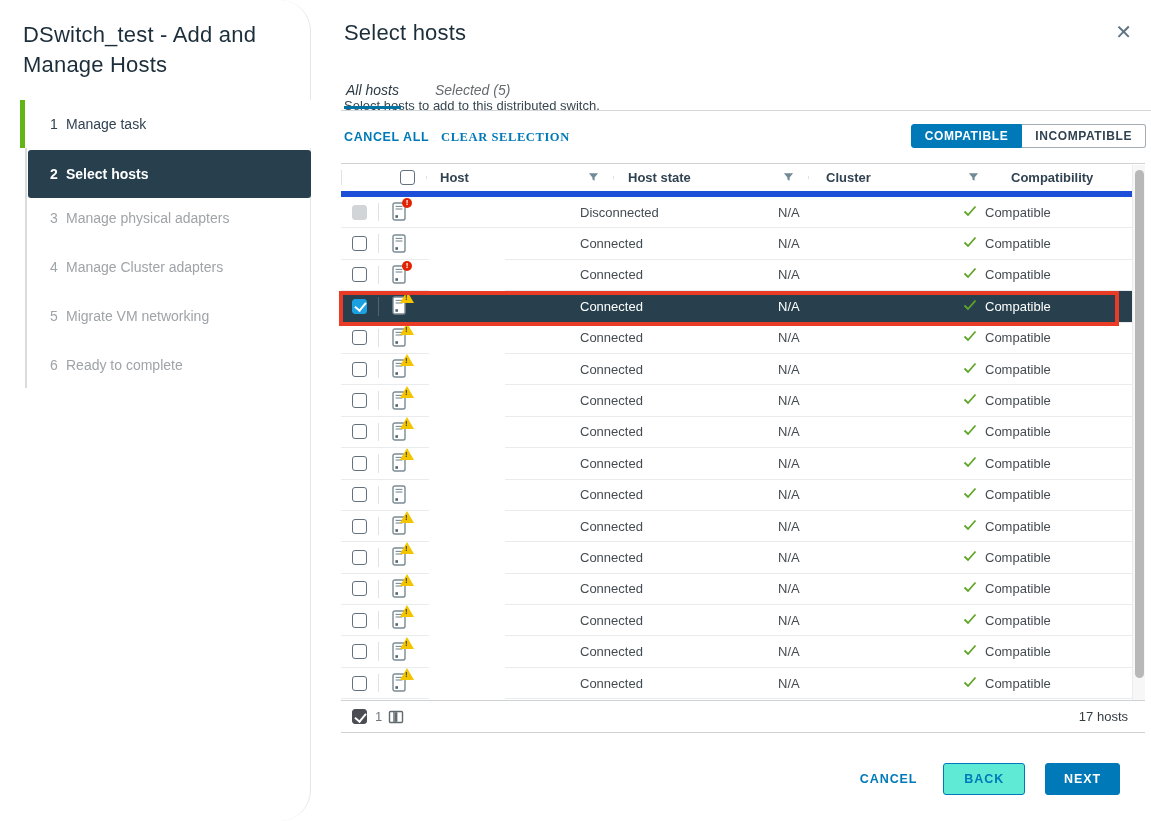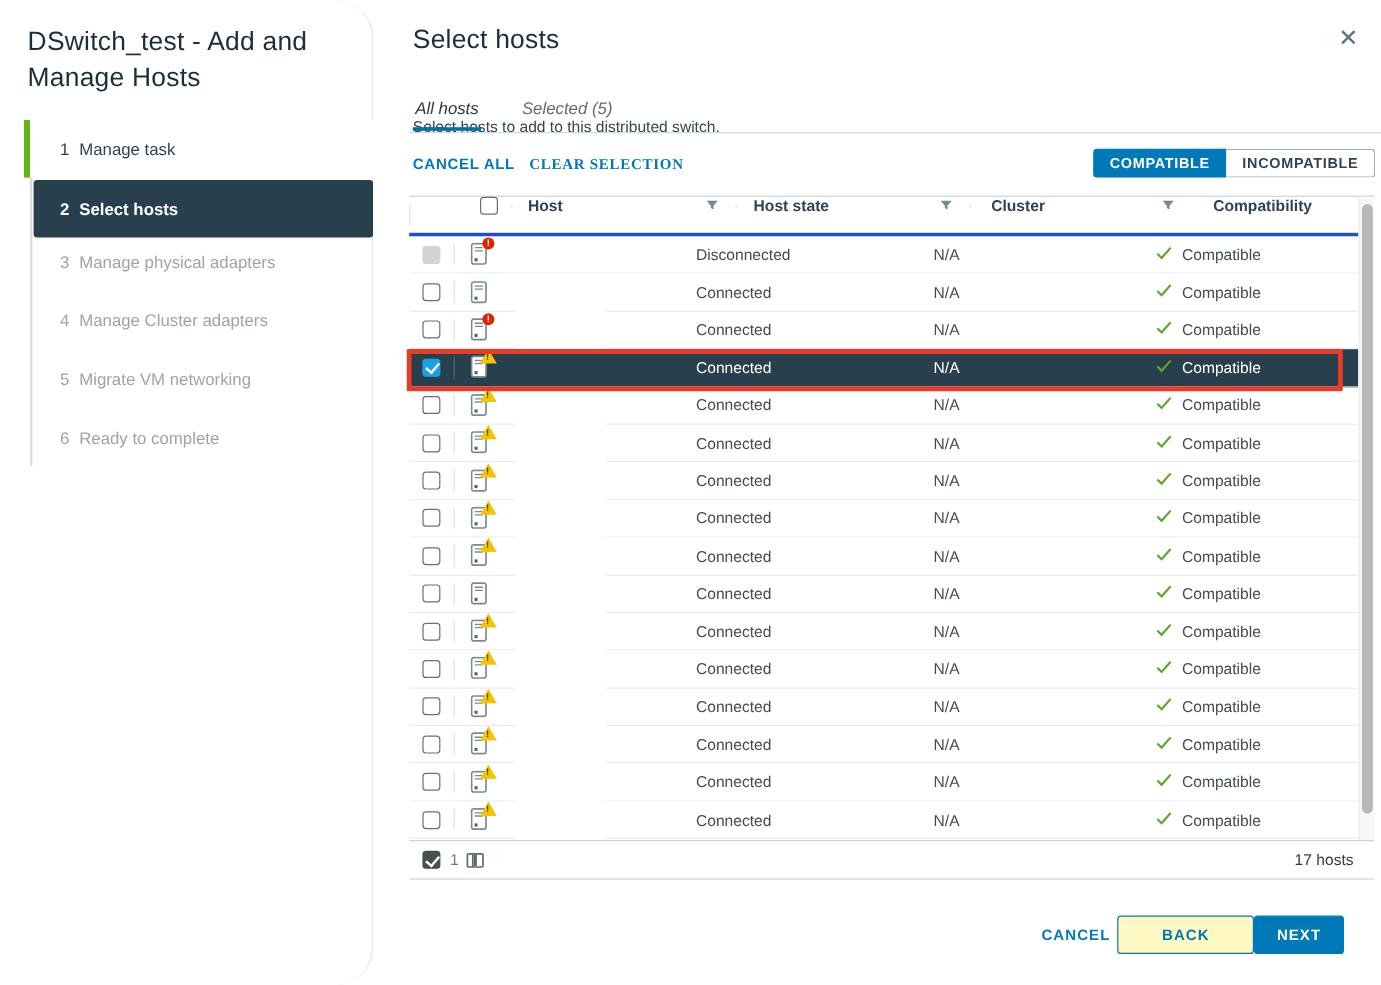--- a/index.html
+++ b/index.html
@@ -34,21 +34,21 @@
   .tabs-divider{position:absolute;left:30px;top:110px;width:810px;height:1px;background:#d4d7d9;}
   .link-btn{font-size:12.5px;font-weight:600;letter-spacing:.6px;color:#0079b8;cursor:pointer;}
   #select-all{position:absolute;left:33px;top:130px;}
   #clear-selection{position:absolute;left:130px;top:130px;font-family:Liberation Serif, serif;}
   .toggle-group{position:absolute;right:5px;top:124px;display:flex;height:24px;}
   .toggle-btn{display:flex;align-items:center;padding:0 13px;font-size:12px;font-weight:600;letter-spacing:.6px;cursor:pointer;}
   .toggle-btn.on{background:#0079b8;color:#fff;border:1px solid #0079b8;border-radius:3px 0 0 3px;}
   .toggle-btn.off{background:#fff;color:#314351;border:1px solid #a6adb2;border-left:none;border-radius:0 3px 3px 0;}
   
   .grid{position:absolute;left:30px;top:163px;width:804px;height:569px;border-top:1px solid #cfd3d6;}
-  .g-header{position:relative;display:flex;width:804px;height:33px;border-bottom:3px solid #1d4ed8;align-items:flex-start;font-size:13px;font-weight:700;color:#314351;padding-left:48px;}
+  .g-header{position:relative;display:flex;width:804px;height:33px;border-bottom:6px solid #1d4ed8;align-items:center;font-size:13px;font-weight:700;color:#314351;padding-left:48px;}
   .g-body{position:relative;width:804px;height:503px;overflow:hidden;}
   .g-footer{position:absolute;left:0;top:536px;width:804px;height:33px;border-top:1px solid #cfd3d6;border-bottom:1px solid #cfd3d6;display:flex;align-items:center;font-size:13px;color:#565f64;}
   .c-check{width:37px;display:flex;justify-content:center;align-items:center;flex:none;}
   .c-host{width:187px;flex:none;display:flex;align-items:center;padding-left:14px;position:relative;}
   .c-state{width:195px;flex:none;display:flex;align-items:center;padding-left:15px;position:relative;}
   .c-cluster{width:185px;flex:none;display:flex;align-items:center;padding-left:18px;position:relative;}
   .c-compat{width:187px;flex:none;display:flex;align-items:center;padding-left:18px;}
   .vsep{position:absolute;left:0;top:6px;bottom:6px;width:1px;background:#dfe3e6;}
   .funnel{position:absolute;right:14px;top:50%;transform:translateY(-50%);}
   .t-row{position:relative;display:flex;width:791px;height:31.4px;border-bottom:1px solid #e9ebec;align-items:center;font-size:13px;color:#444c52;background:#fff;}
@@ -67,24 +67,24 @@
   .badge-warn:after{content:"!";position:absolute;left:-2px;top:2px;font-size:8px;font-weight:700;color:#45412c;}
   .compat-check{margin-right:8px;flex:none;}
   .redact{position:absolute;left:88px;top:34px;width:76px;height:501px;background:#fff;z-index:2;}
   .hl-box{position:absolute;left:-2px;top:127px;width:780px;height:35px;border:4px solid #ea3b26;z-index:10;pointer-events:none;}
   .scrolltrack{position:absolute;right:0;top:1px;width:13px;height:535px;background:#f7f7f7;border-left:1px solid #ececec;z-index:6;}
   .scrollthumb{position:absolute;left:2px;top:5px;width:9px;height:508px;border-radius:5px;background:#b8b8b8;}
   .gf-count{margin-left:23px;margin-right:8px;}
   .gf-colicon{margin-left:6px;display:flex;align-items:center;cursor:pointer;}
   .gf-total{position:absolute;right:17px;color:#323c42;}
   
-  .dlg-footer{position:absolute;right:31px;top:763px;display:flex;align-items:center;}
+  .dlg-footer{position:absolute;right:31px;top:763px;display:flex;align-items:center;gap:20px;}
   .btn{height:32px;display:flex;align-items:center;justify-content:center;font-size:12.5px;font-weight:600;letter-spacing:.9px;border-radius:3px;cursor:pointer;}
   .btn.text{color:#0079b8;padding:0 6px;}
-  .btn.outline{color:#0079b8;border:1px solid #0079b8;background:#fef9c3;padding:0 36px;}
+  .btn.outline{color:#0079b8;border:1px solid #0079b8;background:#5eead4;padding:0 20px;}
   .btn.primary{color:#fff;background:#0079b8;border:1px solid #0079b8;padding:0 18px;}
 </style>
 </head>
 <body>
 
 <div id="app">
 
   <div class="sidebar">
     <div class="wizard-title">DSwitch_test - Add and Manage Hosts</div>
     <div class="step-line"></div>

